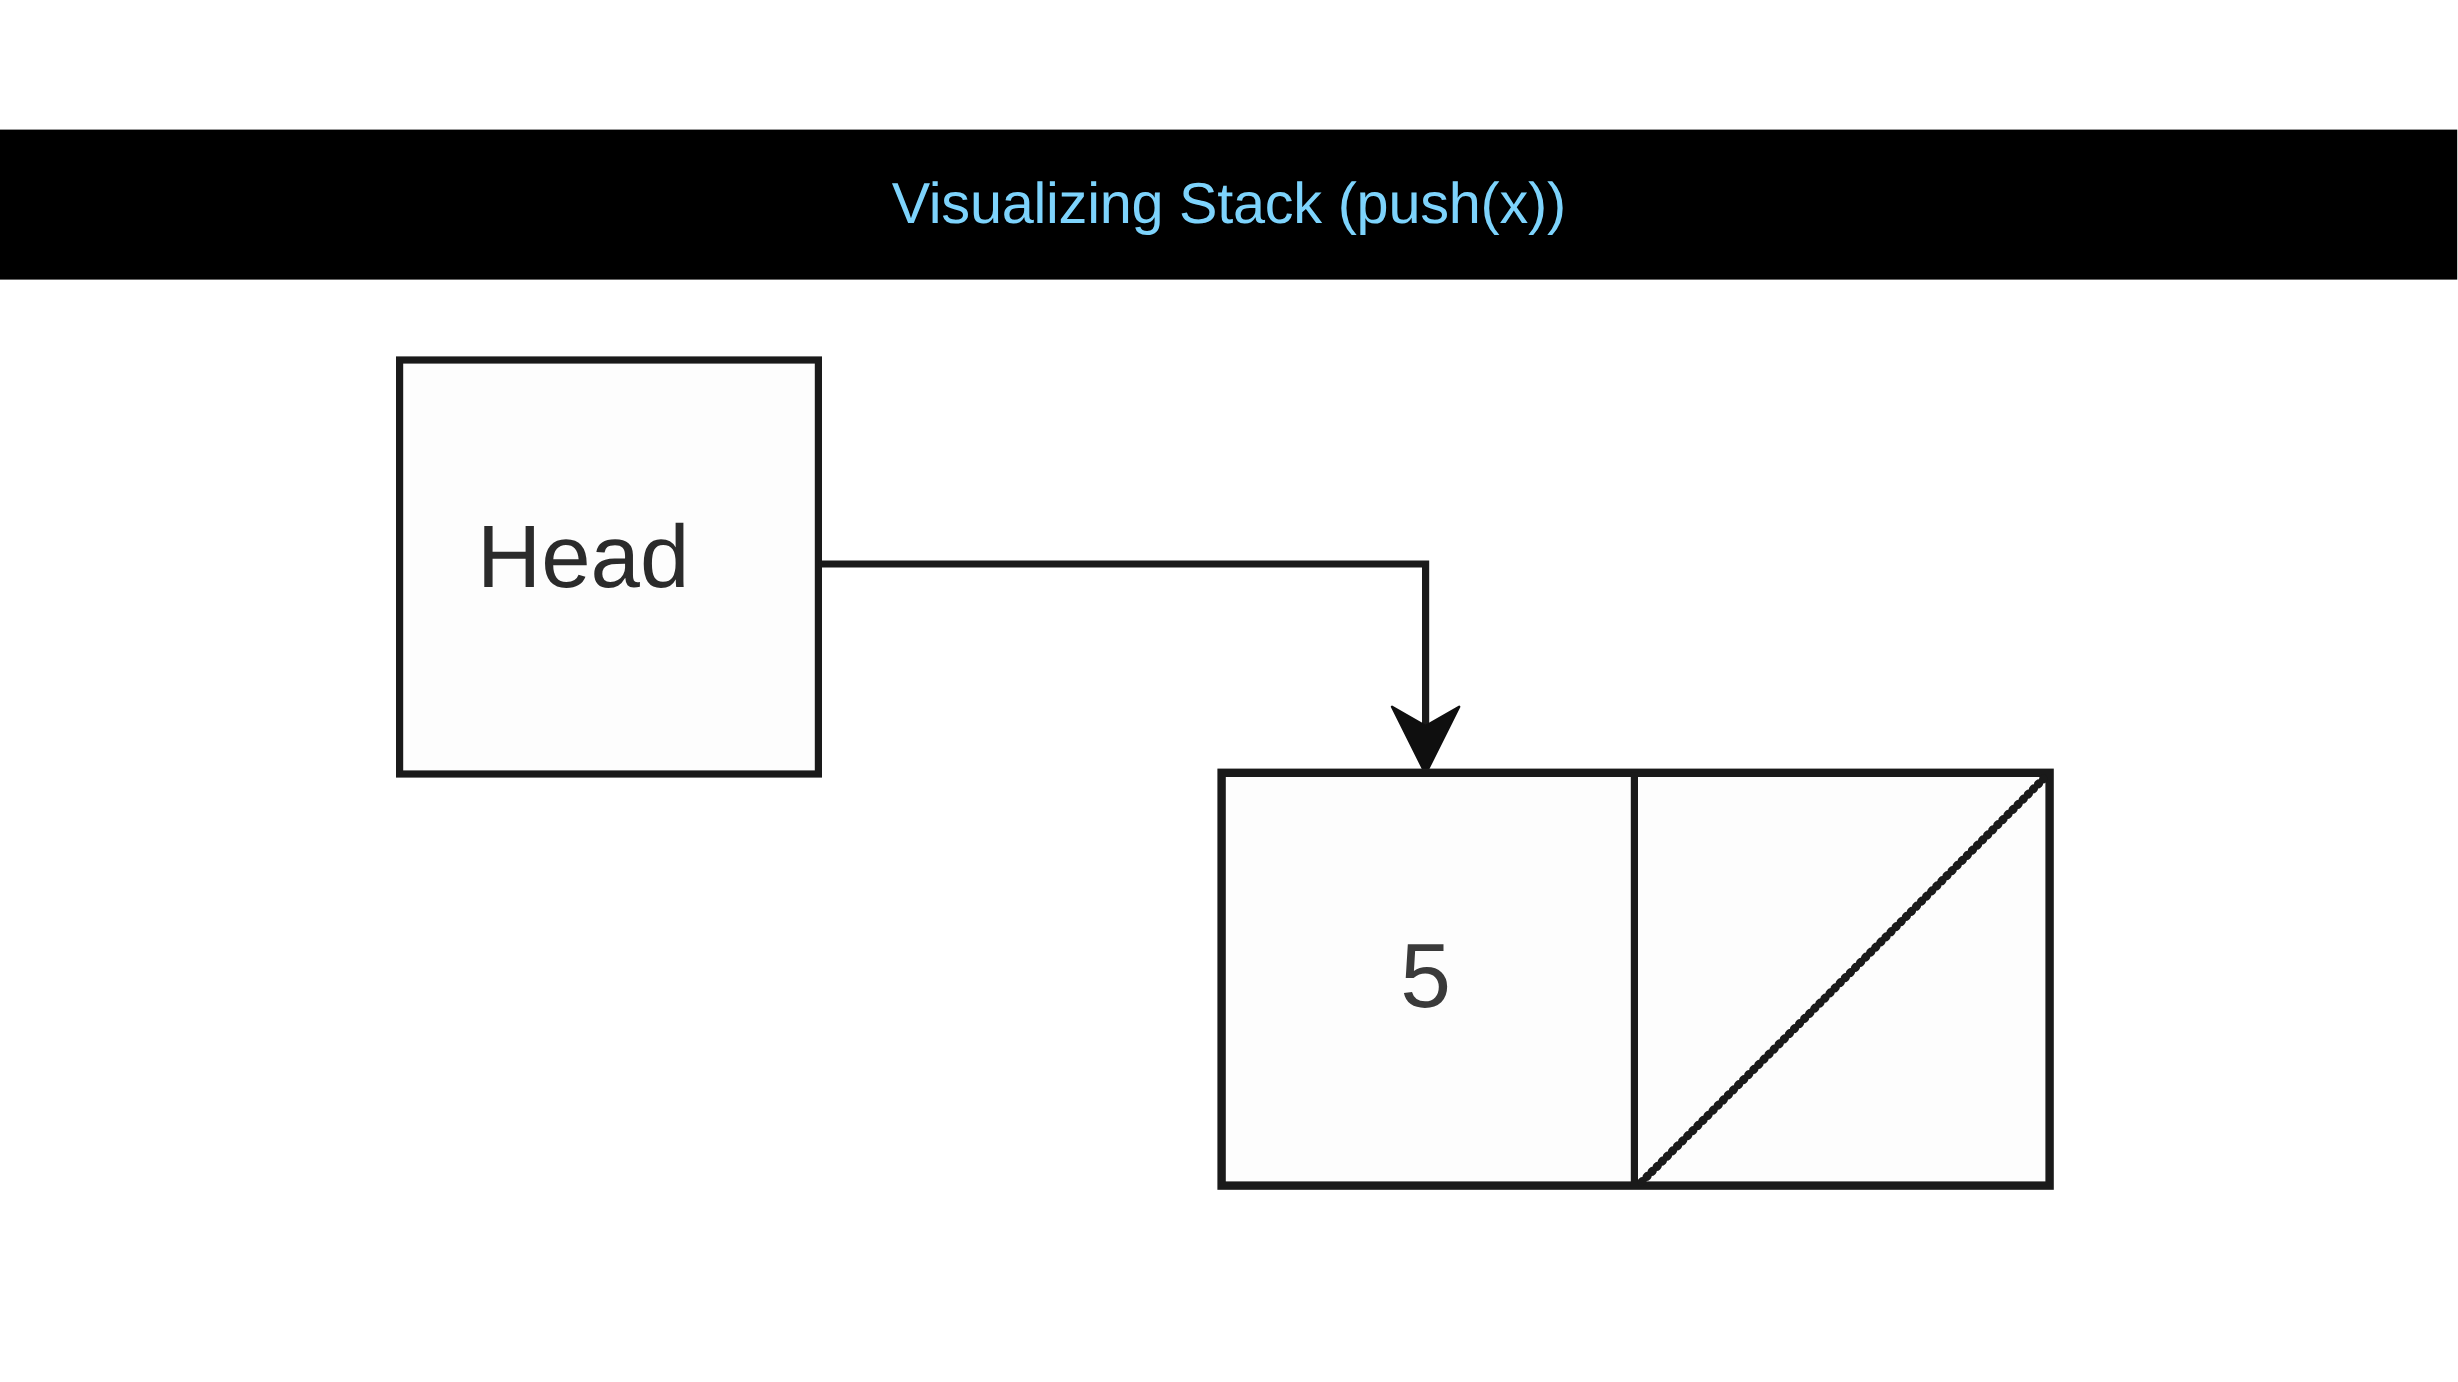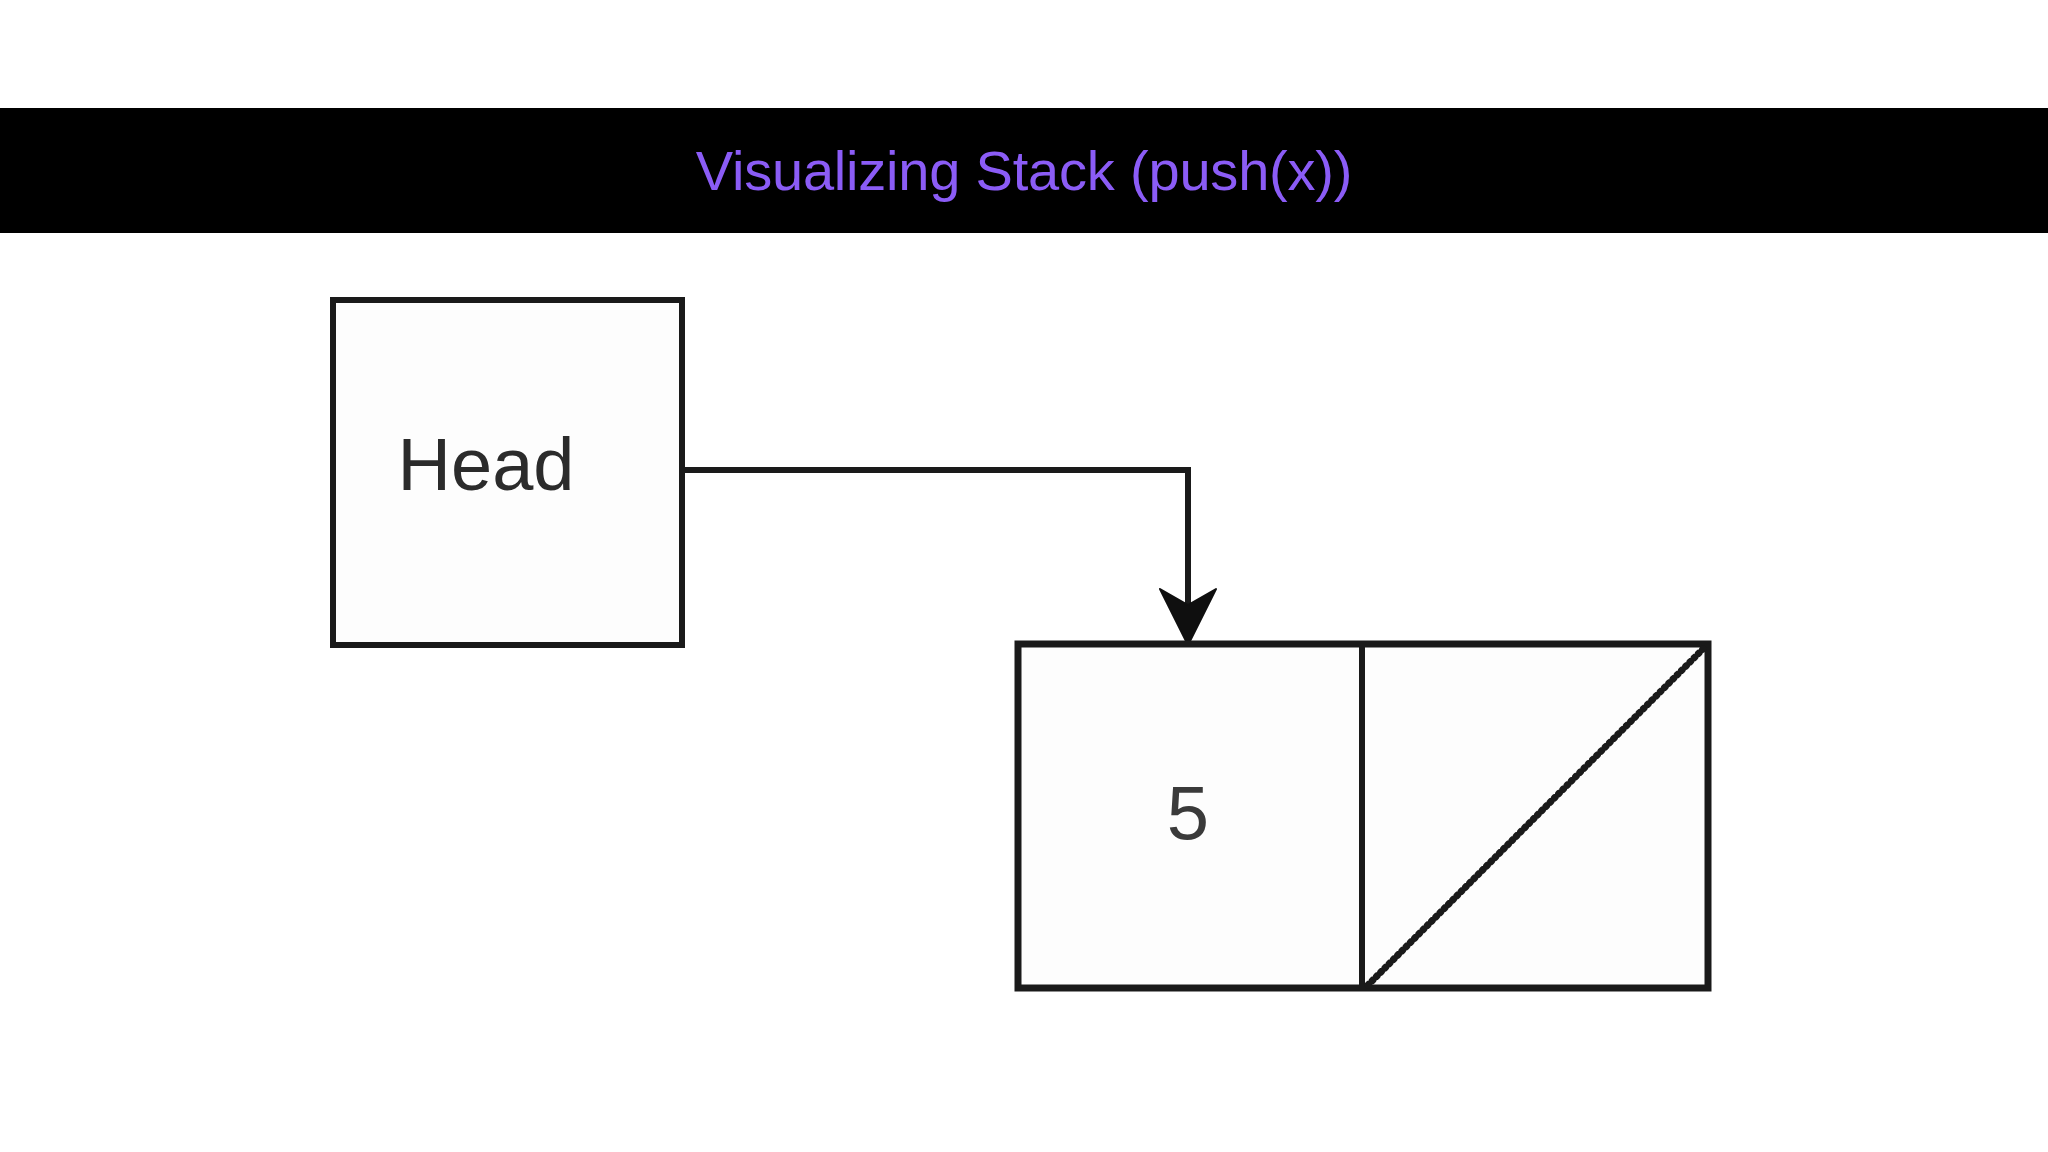--- a/index.html
+++ b/index.html
@@ -25,23 +25,23 @@
     left: 0;
     top: 108px;
     width: 2048px;
     height: 125px;
     background: #000000;
     display: flex;
     align-items: center;
     justify-content: center;
   }
   #title-text {
-    color: #8b5cf6;
+    color: #7dd3fc;
     font-family: "Liberation Sans", sans-serif;
-    font-size: 56px;
+    font-size: 48px;
     font-weight: 400;
     letter-spacing: -0.2px;
     line-height: 1;
     white-space: nowrap;
   }
 
   
   #diagram {
     position: absolute;
     left: 0;

